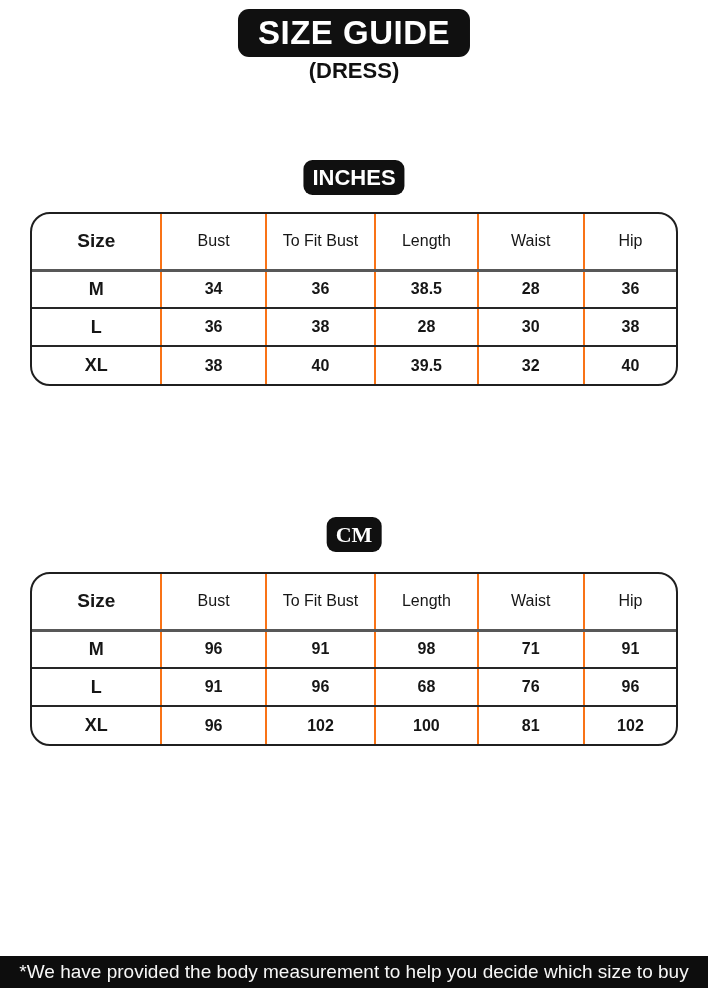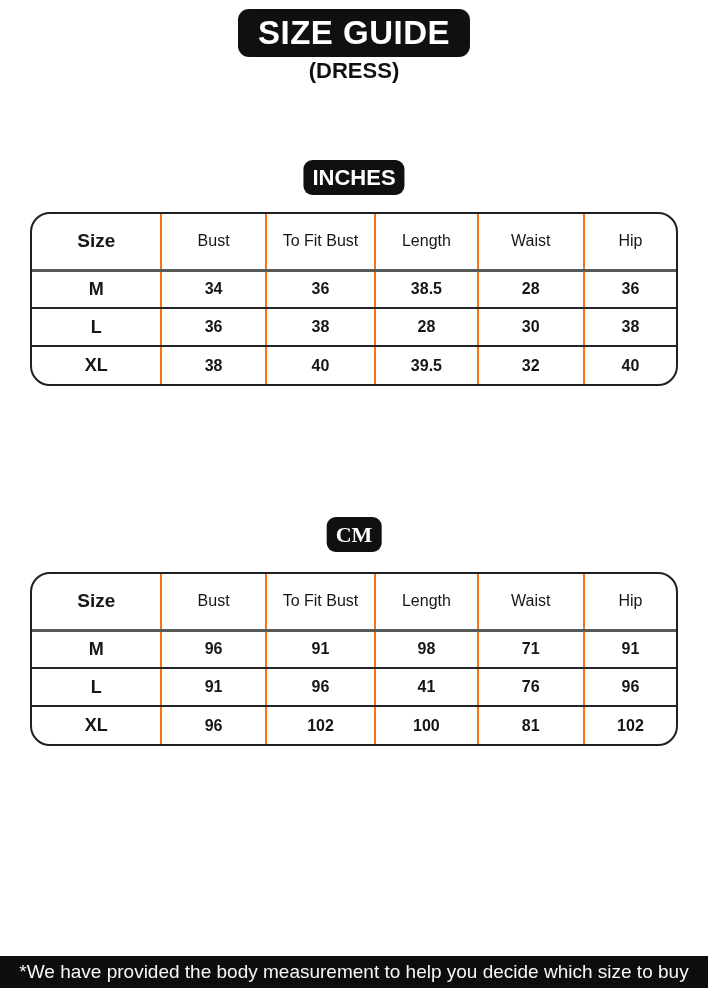--- a/index.html
+++ b/index.html
@@ -193,21 +193,21 @@
           <td>96</td>
           <td>91</td>
           <td>98</td>
           <td>71</td>
           <td>91</td>
         </tr>
         <tr>
           <td class="size-cell">L</td>
           <td>91</td>
           <td>96</td>
-          <td>41</td>
+          <td>68</td>
           <td>76</td>
           <td>96</td>
         </tr>
         <tr>
           <td class="size-cell">XL</td>
           <td>96</td>
           <td>102</td>
           <td>100</td>
           <td>81</td>
           <td>102</td>

